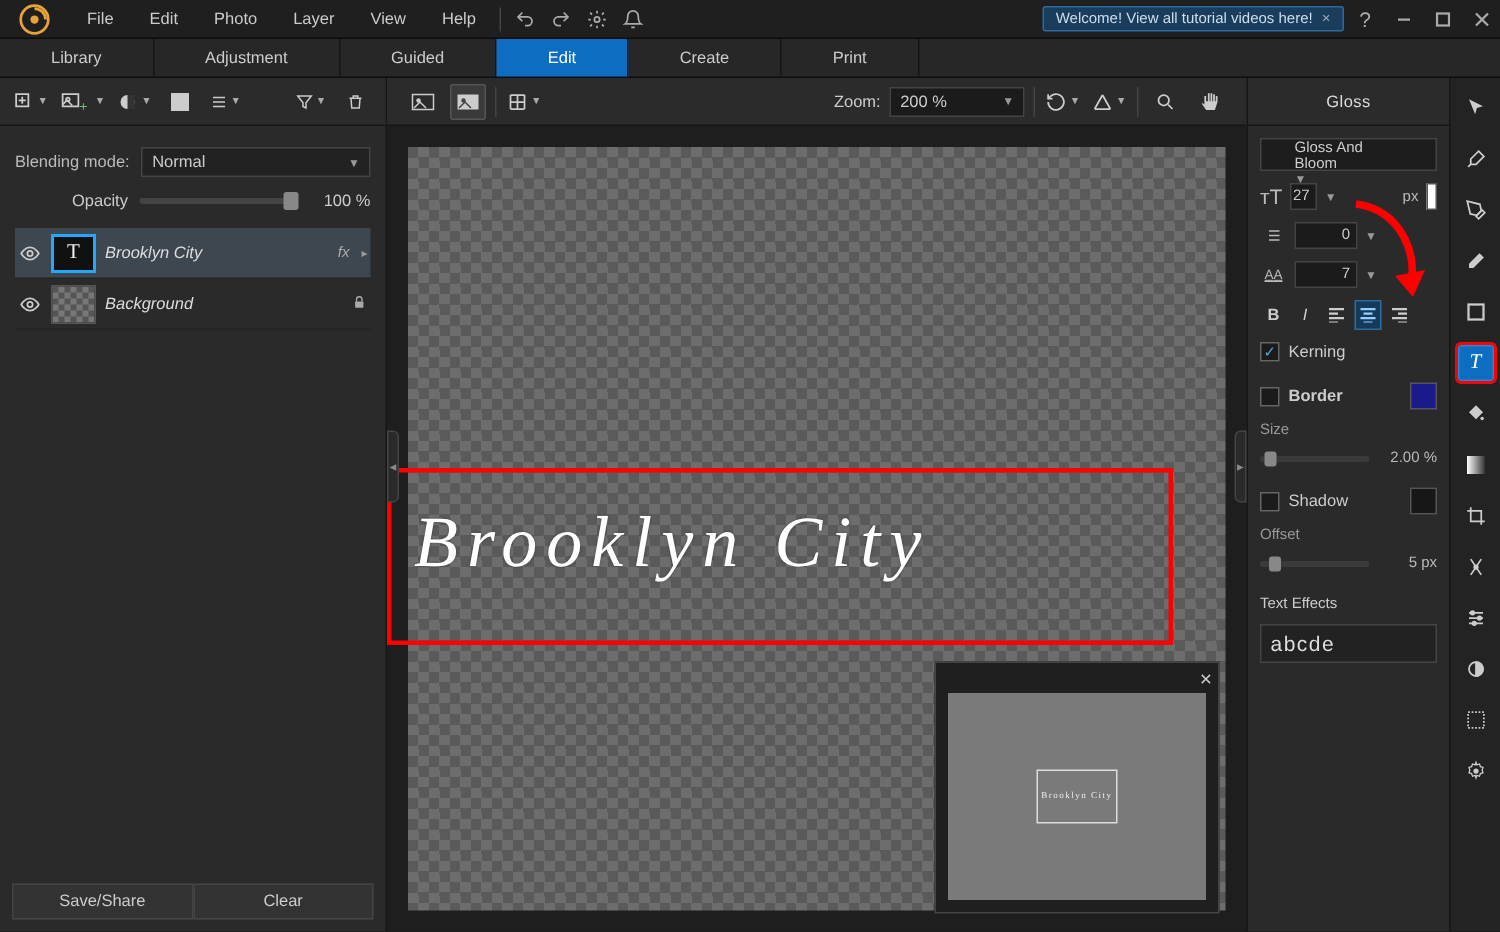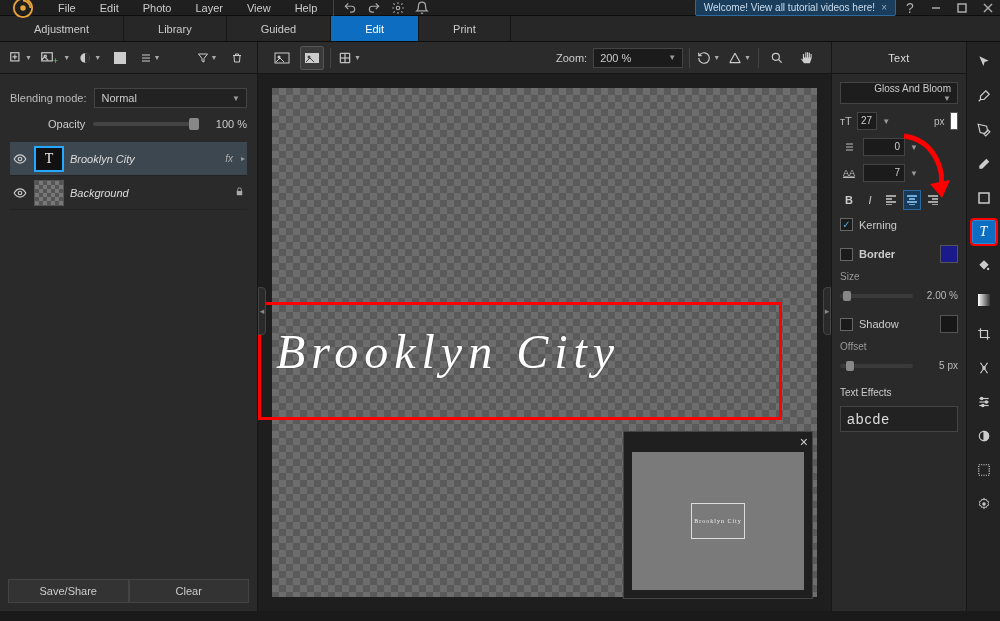--- a/index.html
+++ b/index.html
@@ -1,19 +1,19 @@
 <!DOCTYPE html>
 <html><head>
 <meta charset="utf-8">
 <style>
 * { margin: 0; padding: 0; box-sizing: border-box; font-family: -apple-system, "Segoe UI", Arial, sans-serif; }
 body { width: 1000px; height: 621px; background: #1a1a1a; color: #ccc; font-size: 11px; overflow: hidden; position: relative; }
 
 
-.menubar { height: 16px; background: #1f1f1f; display: flex; align-items: center; border-bottom: 1px solid #0d0d0d; }
+.menubar { height: 26px; background: #1f1f1f; display: flex; align-items: center; border-bottom: 1px solid #0d0d0d; }
 .app-logo { width: 46px; height: 26px; display: flex; align-items: center; justify-content: center; }
 .app-logo svg { width: 22px; height: 22px; }
 .menu-item { padding: 0 12px; height: 26px; line-height: 26px; color: #ccc; cursor: pointer; }
 .menu-sep { width: 1px; height: 16px; background: #444; margin: 0 4px; }
 .menu-icon { width: 24px; height: 26px; display: flex; align-items: center; justify-content: center; color: #aaa; cursor: pointer; }
 .menu-spacer { flex: 1; }
 .welcome-pill { background: #1a3d5c; border: 1px solid #2a6aa0; border-radius: 2px; padding: 2px 8px; font-size: 10px; color: #cde; display: flex; align-items: center; gap: 6px; }
 .welcome-pill .x { color: #9ab; cursor: pointer; }
 .win-btn { width: 24px; height: 20px; display: flex; align-items: center; justify-content: center; color: #aaa; cursor: pointer; margin-left: 2px; }
 
@@ -76,21 +76,21 @@
 .nav-inner { position: absolute; inset: 20px 8px 8px 8px; background: #7a7a7a; display: flex; align-items: center; justify-content: center; }
 .nav-view { width: 54px; height: 36px; border: 1px solid #ddd; display: flex; align-items: center; justify-content: center; }
 .nav-view span { font-family: "Brush Script MT", cursive; font-size: 6px; color: #eee; letter-spacing: 1px; }
 
 .zoom-wrap { display: flex; align-items: center; gap: 6px; }
 .zoom-sel { width: 90px; height: 20px; background: #1b1b1b; border: 1px solid #444; color: #ccc; display: flex; align-items: center; justify-content: space-between; padding: 0 6px; cursor: pointer; }
 
 
 .rhead { height: 32px; background: #2b2b2b; display: flex; align-items: center; justify-content: center; color: #ddd; border-bottom: 1px solid #161616; letter-spacing: .3px; }
 .rbody { flex: 1; padding: 8px; overflow: hidden; display: flex; flex-direction: column; gap: 8px; }
-.rsel { height: 22px; background: #1d1d1d; border: 1px solid #444; color: #ccc; display: flex; align-items: flex-end; justify-content: space-between; padding: 0 6px; cursor: pointer; font-size: 10px; flex-direction: column; }
+.rsel { height: 22px; background: #1d1d1d; border: 1px solid #444; color: #ccc; display: flex; align-items: flex-start; justify-content: space-between; padding: 0 22px; cursor: pointer; font-size: 10px; flex-direction: column; }
 .rrow { display: flex; align-items: center; gap: 5px; }
 .ricn { width: 18px; height: 18px; display: flex; align-items: center; justify-content: center; color: #bbb; font-size: 10px; }
 .num { width: 42px; height: 18px; background: #1b1b1b; border: 1px solid #444; color: #ccc; text-align: right; padding-right: 4px; font-size: 10px; line-height: 16px; }
 .unit { color: #bbb; font-size: 10px; margin-left: 39px; }
 .swatch { width: 18px; height: 18px; border: 1px solid #555; cursor: pointer; }
 .fmt-row { display: flex; gap: 3px; }
 .fmt { width: 18px; height: 20px; display: flex; align-items: center; justify-content: center; border: 1px solid transparent; color: #ccc; cursor: pointer; font-size: 11px; }
 .fmt.active { background: #163a5a; border: 1px solid #2a6aa0; color: #8fd0ff; }
 .chk-row { display: flex; align-items: center; gap: 6px; }
 .chk { width: 13px; height: 13px; border: 1px solid #666; background: #1b1b1b; display: flex; align-items: center; justify-content: center; cursor: pointer; }
@@ -171,24 +171,25 @@
     </div>
   <div class="win-btn">
       <svg width="10" height="10">
         <line x1="1" y1="1" x2="9" y2="9" stroke="#aaa" stroke-width="1.5"></line>
         <line x1="9" y1="1" x2="1" y2="9" stroke="#aaa" stroke-width="1.5"></line>
       </svg>
     </div>
 </div>
 
 <div class="tabbar">
+  <div class="tab">Library</div>
   <div class="tab">Adjustment</div>
-  <div class="tab">Library</div>
   <div class="tab">Guided</div>
   <div class="tab active">Edit</div>
+  <div class="tab">Create</div>
   <div class="tab">Print</div>
   <div class="tabbar-spacer"></div>
 </div>
 
 <div class="main">
 
   <div class="panel-left">
     <div class="toolstrip">
       <div class="tbtn tdrop">
           <svg width="14" height="14" viewBox="0 0 24 24" fill="none" stroke="#ccc" stroke-width="2">
@@ -365,29 +366,29 @@
         <div class="nav-inner">
           <div class="nav-view">
               <span>Brooklyn City</span>
             </div>
         </div>
       </div>
     </div>
   </div>
 
   <div class="panel-right">
-    <div class="rhead">Text</div>
+    <div class="rhead">Gloss</div>
     <div class="rbody">
       <div class="rsel">
           <span>Gloss And Bloom</span>
           <span class="caret">▼</span>
         </div>
 
       <div class="rrow">
-        <div class="ricn" style="font-size:11px;">тT</div>
+        <div class="ricn" style="font-size:14px;">тT</div>
         <div class="num">27</div>
         <span class="caret">▼</span>
         <span class="unit">px</span>
         <div class="swatch" style="background:#fff;"></div>
       </div>
 
       <div class="rrow">
         <div class="ricn">
             <svg width="12" height="12" viewBox="0 0 24 24" fill="none" stroke="#bbb" stroke-width="2">
               <line x1="6" y1="6" x2="20" y2="6"></line>

